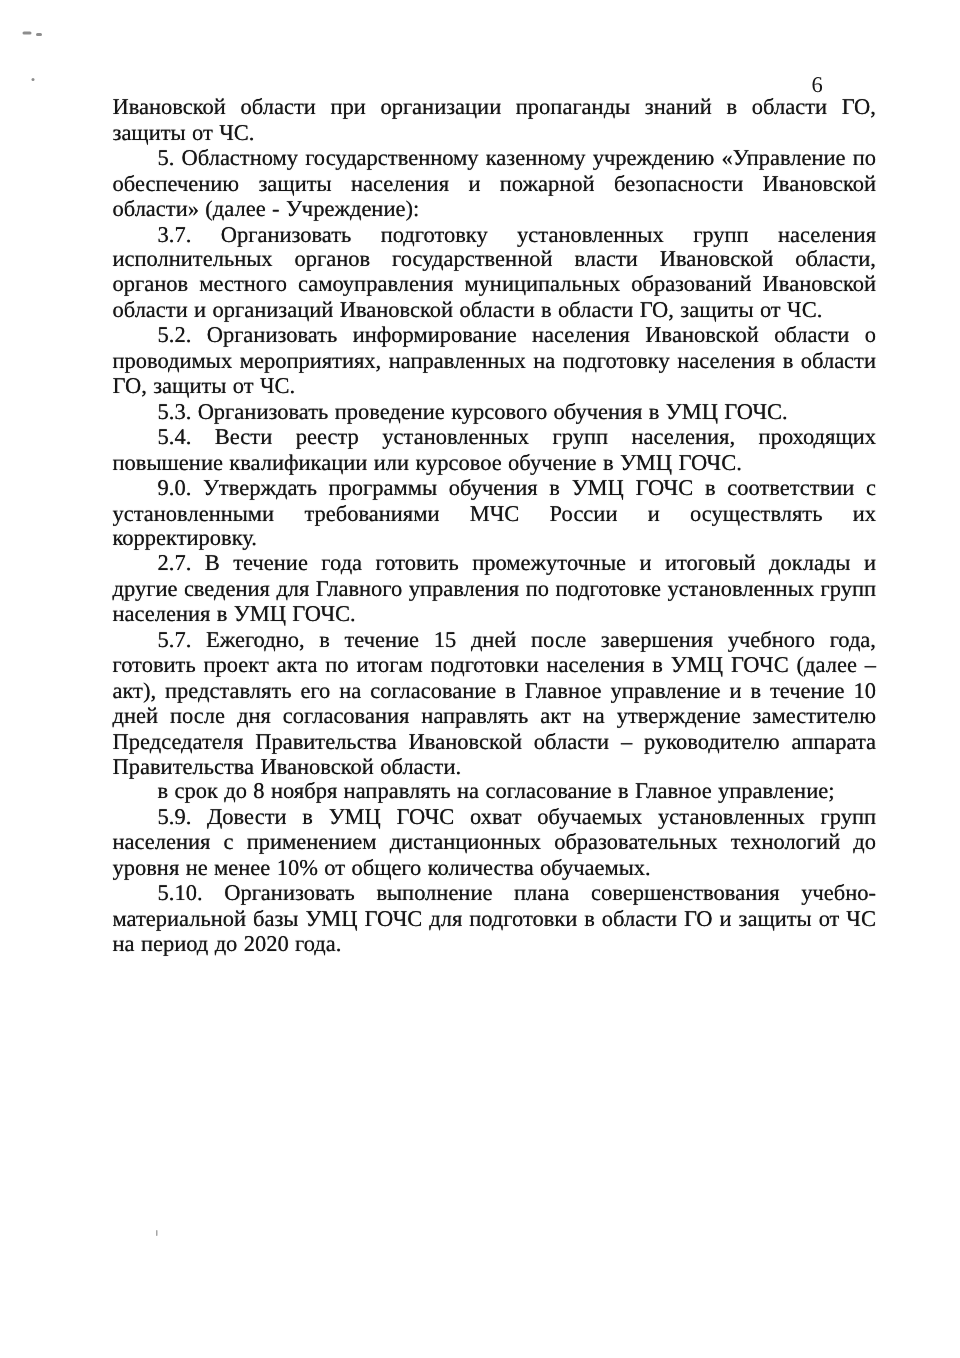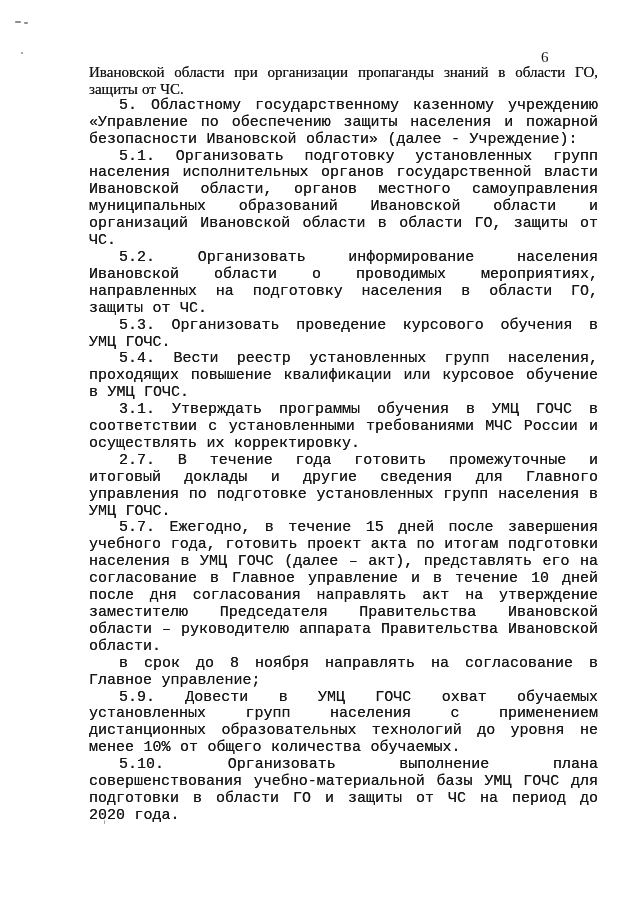--- a/index.html
+++ b/index.html
@@ -23,38 +23,37 @@
   .page-number {
     position: absolute;
     top: 49px;
     left: 541px;
     font-size: 15px;
     line-height: 17px;
     letter-spacing: 0.2px;
   }
   .doc-body {
     position: absolute;
-    left: 89px;
+    left: 75px;
     top: 64px;
     width: 509px;
     font-size: 15px;
     line-height: 16.9px;
     text-align: justify;
     text-align-last: left;
     word-spacing: 0.5px;
     text-shadow: 0 0 0.45px rgba(22,22,22,0.85);
   }
   .para {
     margin: 0;
     padding: 0;
     text-indent: 0;
   }
   .para.indent {
     text-indent: 30px;
-    font-family: Liberation Mono, monospace;
   }
   
   .speck {
     position: absolute;
     background: #8d8d8d;
     border-radius: 1px;
   }
   .speck.s1 { left: 15px; top: 21px; width: 6px;  height: 2px; }
   .speck.s2 { left: 24px; top: 22px; width: 4px;  height: 2px; }
   .speck.s3 { left: 21px; top: 52px; width: 2px;  height: 2px; }
@@ -67,24 +66,24 @@
   <span class="speck s1"></span>
   <span class="speck s2"></span>
   <span class="speck s3"></span>
   <span class="speck s4"></span>
 
   <div class="page-number">6</div>
 
   <div class="doc-body">
       <p class="para">Ивановской области при организации пропаганды знаний в области ГО, защиты от ЧС.</p>
       <p class="para indent">5. Областному государственному казенному учреждению «Управление по обеспечению защиты населения и пожарной безопасности Ивановской области» (далее - Учреждение):</p>
-      <p class="para indent">5.1. Организовать подготовку установленных групп населения исполнительных органов государственной власти Ивановской области, органов местного самоуправления муниципальных образований Ивановской области и организаций Ивановской области в области ГО, защиты от ЧС.</p>
+      <p class="para indent">3.7. Организовать подготовку установленных групп населения исполнительных органов государственной власти Ивановской области, органов местного самоуправления муниципальных образований Ивановской области и организаций Ивановской области в области ГО, защиты от ЧС.</p>
       <p class="para indent">5.2. Организовать информирование населения Ивановской области о проводимых мероприятиях, направленных на подготовку населения в области ГО, защиты от ЧС.</p>
       <p class="para indent">5.3. Организовать проведение курсового обучения в УМЦ ГОЧС.</p>
       <p class="para indent">5.4. Вести реестр установленных групп населения, проходящих повышение квалификации или курсовое обучение в УМЦ ГОЧС.</p>
-      <p class="para indent">3.1. Утверждать программы обучения в УМЦ ГОЧС в соответствии с установленными требованиями МЧС России и осуществлять их корректировку.</p>
+      <p class="para indent">9.0. Утверждать программы обучения в УМЦ ГОЧС в соответствии с установленными требованиями МЧС России и осуществлять их корректировку.</p>
       <p class="para indent">2.7. В течение года готовить промежуточные и итоговый доклады и другие сведения для Главного управления по подготовке установленных групп населения в УМЦ ГОЧС.</p>
       <p class="para indent">5.7. Ежегодно, в течение 15 дней после завершения учебного года, готовить проект акта по итогам подготовки населения в УМЦ ГОЧС (далее – акт), представлять его на согласование в Главное управление и в течение 10 дней после дня согласования направлять акт на утверждение заместителю Председателя Правительства Ивановской области – руководителю аппарата Правительства Ивановской области.</p>
       <p class="para indent">в срок до 8 ноября направлять на согласование в Главное управление;</p>
       <p class="para indent">5.9. Довести в УМЦ ГОЧС охват обучаемых установленных групп населения с применением дистанционных образовательных технологий до уровня не менее 10% от общего количества обучаемых.</p>
       <p class="para indent">5.10. Организовать выполнение плана совершенствования учебно-материальной базы УМЦ ГОЧС для подготовки в области ГО и защиты от ЧС на период до 2020 года.</p>
     </div>
 </div>
 
 </body></html>

